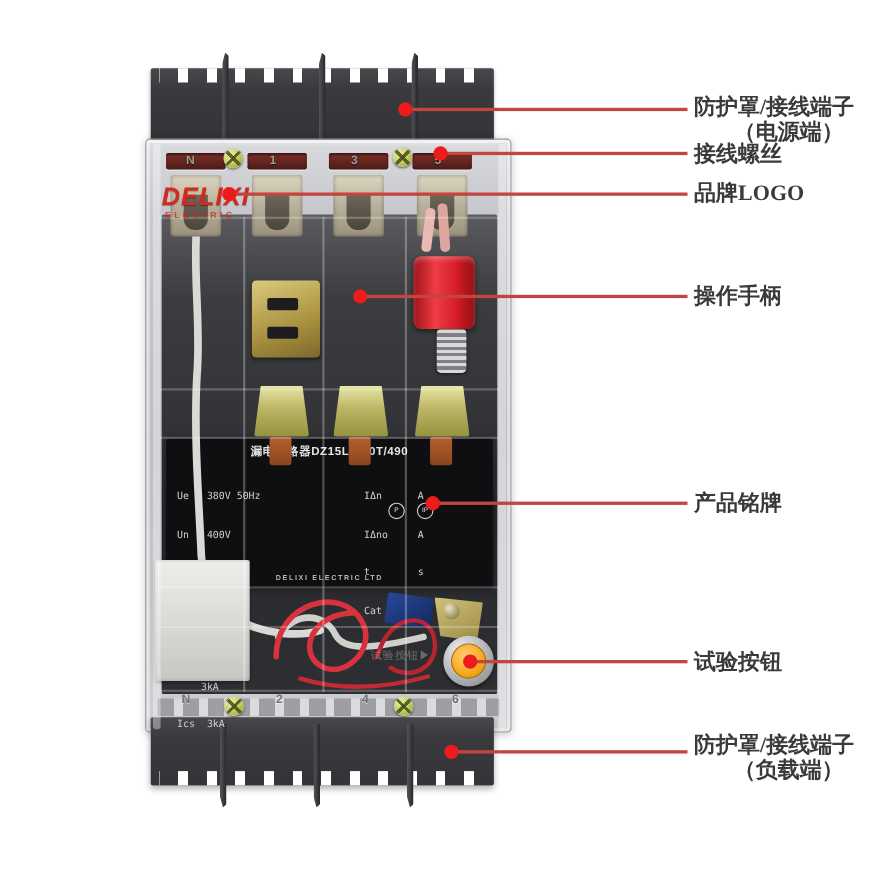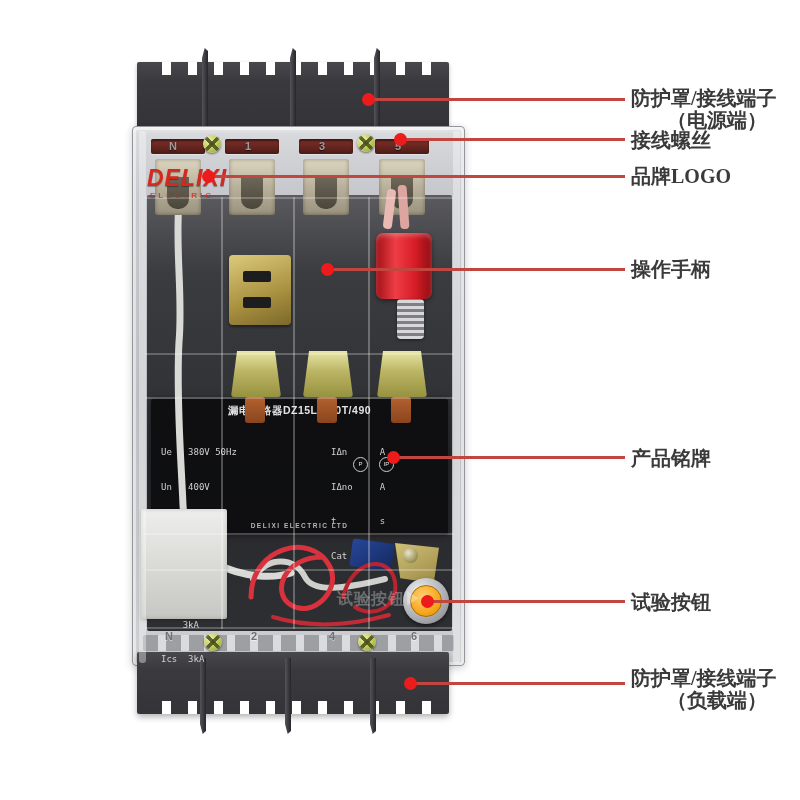--- a/index.html
+++ b/index.html
@@ -90,21 +90,21 @@
 
   
   .btn-ring { position:absolute; left:270px; top:451px; width:46px; height:46px; border-radius:50%; z-index:6;
     background:radial-gradient(circle at 35% 30%, #eceef1, #a9aaae 62%, #7e7f83); box-shadow:0 2px 4px rgba(0,0,0,.5); }
   .btn-orange { position:absolute; left:7px; top:7px; width:32px; height:32px; border-radius:50%;
     background:radial-gradient(circle at 40% 35%, #ffd072, #f7a91f 58%, #d88a07); border:1px solid #a76e06; }
   .btn-bracket { position:absolute; left:262px; top:416px; width:44px; height:40px; z-index:5;
     background:linear-gradient(150deg,#d0c078,#9c8a44); clip-path:polygon(0 0,100% 12%,88% 100%,12% 88%); }
   .btn-screw { position:absolute; left:270px; top:421px; width:15px; height:15px; border-radius:50%; z-index:6;
     background:radial-gradient(circle at 35% 32%, #e8e4c9, #a59b62 60%, #6d6436); }
-  .emboss { position:absolute; left:204px; top:462px; z-index:6; font-size:16px; font-weight:bold;
+  .emboss { position:absolute; left:204px; top:462px; z-index:6; font-size:10px; font-weight:normal;
     color:rgba(255,255,255,.3); letter-spacing:1px; }
 
   
   .case-teeth { position:absolute; left:10px; right:10px; bottom:14px; height:16px; z-index:4;
     background:repeating-linear-gradient(90deg, rgba(120,121,126,.55) 0 15px, rgba(230,231,235,.55) 15px 23px); border-radius:2px; }
 
   
   .nameplate { position:absolute; left:18px; top:272px; width:297px; height:136px; border-radius:2px; z-index:3;
     background:rgba(13,13,15,.93); color:#d6d6d6; box-shadow:0 0 6px rgba(0,0,0,.5); }
   .np-title { position:absolute; left:0; top:5px; width:100%; text-align:center; font-size:10.5px; font-weight:bold;

